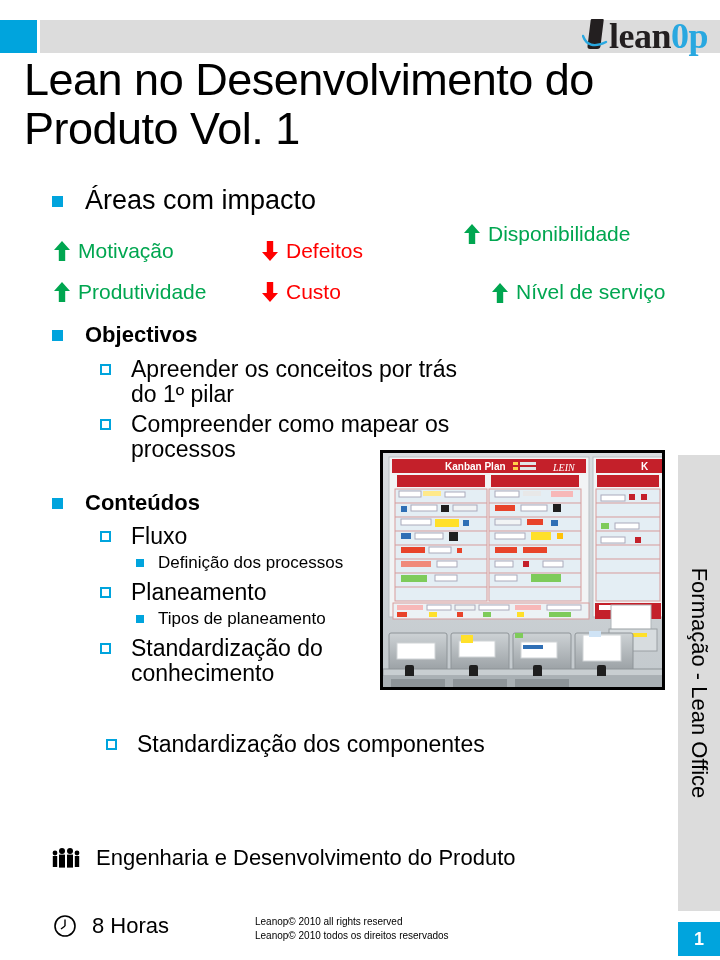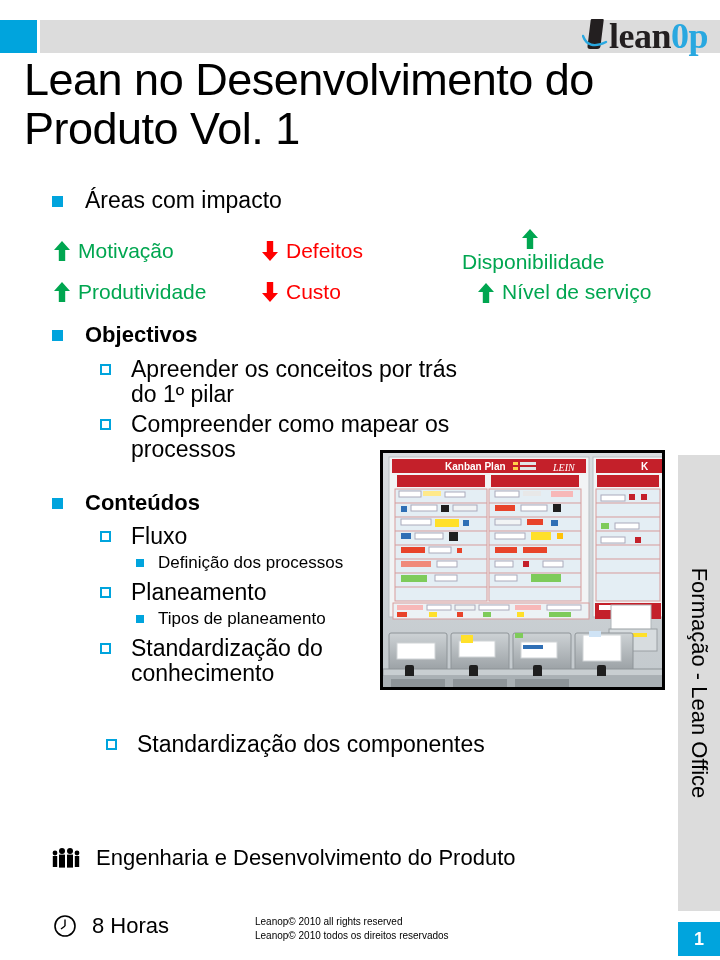--- a/index.html
+++ b/index.html
@@ -118,21 +118,21 @@
 
   .level1 {
     position: absolute;
     display: flex;
     align-items: flex-start;
     gap: 0px;
   }
   .level1 .sq-l1 { margin-top: 11px; }
   .level1 .l1-text {
     margin-left: 22px;
-    font-size: 23px;
+    font-size: 27px;
     line-height: 30px;
     color: #000000;
   }
   .level1.bold .l1-text {
     font-weight: bold;
     font-size: 22px;
     line-height: 26px;
   }
   .level1.bold .sq-l1 { margin-top: 8px; }
 
@@ -289,42 +289,42 @@
   <span class="lbl">Motivação</span>
 </div>
 
 <div class="impact-item impact-down" style="left:260px; top:239px;">
   <svg class="arrow" viewBox="0 0 20 22">
     <path d="M10 21 L18 12 L13.2 12 L13.2 1 L6.8 1 L6.8 12 L2 12 Z" fill="#FF0000"></path>
   </svg>
   <span class="lbl">Defeitos</span>
 </div>
 
-<div class="impact-item impact-up" style="left:462px; top:228px;flex-direction:column;">
+<div class="impact-item impact-up" style="left:462px; top:222px;">
   <svg class="arrow" viewBox="0 0 20 22">
     <path d="M10 1 L18 10 L13.2 10 L13.2 21 L6.8 21 L6.8 10 L2 10 Z" fill="#00A650"></path>
   </svg>
   <span class="lbl">Disponibilidade</span>
 </div>
 
 <div class="impact-item impact-up" style="left:52px; top:280px;">
   <svg class="arrow" viewBox="0 0 20 22">
     <path d="M10 1 L18 10 L13.2 10 L13.2 21 L6.8 21 L6.8 10 L2 10 Z" fill="#00A650"></path>
   </svg>
   <span class="lbl">Produtividade</span>
 </div>
 
 <div class="impact-item impact-down" style="left:260px; top:280px;">
   <svg class="arrow" viewBox="0 0 20 22">
     <path d="M10 21 L18 12 L13.2 12 L13.2 1 L6.8 1 L6.8 12 L2 12 Z" fill="#FF0000"></path>
   </svg>
   <span class="lbl">Custo</span>
 </div>
 
-<div class="impact-item impact-up" style="left:476px; top:280px;align-items:flex-end;">
+<div class="impact-item impact-up" style="left:490px; top:280px;align-items:flex-end;">
   <svg class="arrow" viewBox="0 0 20 22">
     <path d="M10 1 L18 10 L13.2 10 L13.2 21 L6.8 21 L6.8 10 L2 10 Z" fill="#00A650"></path>
   </svg>
   <span class="lbl">Nível de serviço</span>
 </div>
 
 <div class="level1 bold" style="left:52px; top:322px;">
   <span class="sq-l1"></span>
   <span class="l1-text">Objectivos</span>
 </div>

